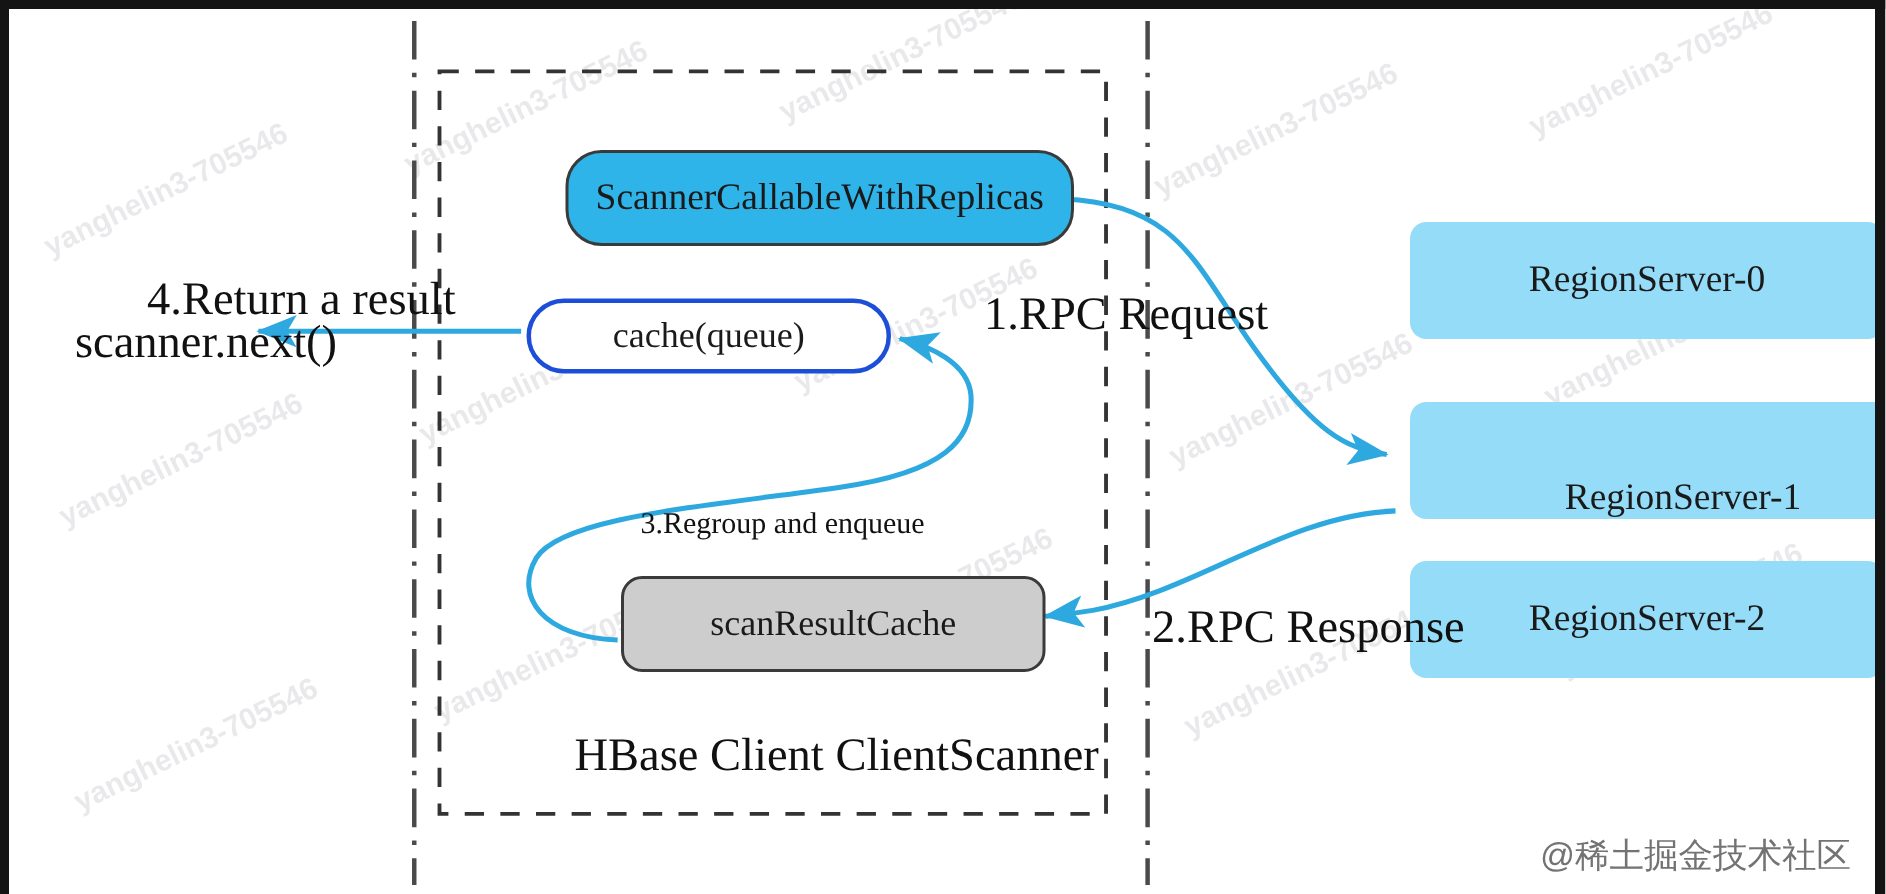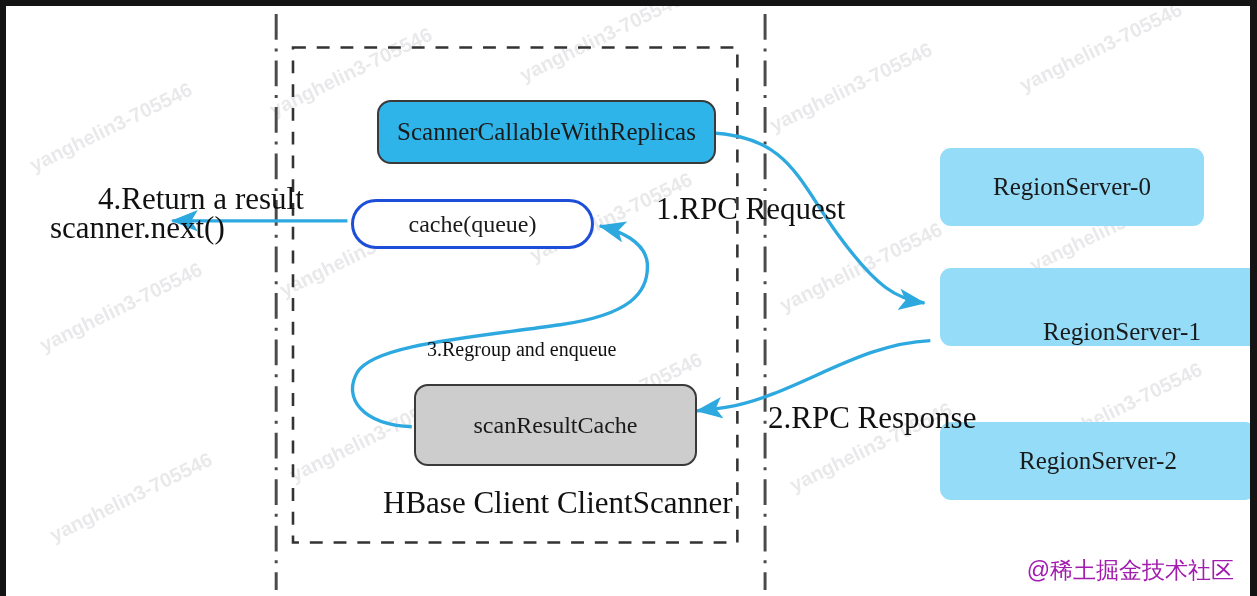--- a/index.html
+++ b/index.html
@@ -31,21 +31,21 @@
     display: flex;
     align-items: center;
     justify-content: center;
     box-sizing: border-box;
     text-align: center;
     color: #1a1a1a;
   }
   .node-scanner {
     background: #2EB4E8;
     border: 2px solid #3a3a3a;
-    border-radius: 14px;
+    border-radius: 24px;
     font-size: 25px;
   }
   .node-cache {
     background: #ffffff;
     border: 3px solid #1d4ed8;
     border-radius: 999px;
     font-size: 24px;
   }
   .node-srcache {
     background: #CDCDCD;
@@ -73,21 +73,21 @@
     transform: rotate(-26deg);
     transform-origin: left top;
     font-family: "Liberation Sans", sans-serif;
     font-weight: 700;
     pointer-events: none;
   }
   .wm-corner {
     position: absolute;
     right: 16px;
     bottom: 10px;
-    color: #a21caf;
+    color: #737373;
     font-size: 23px;
     font-family: "Liberation Sans", sans-serif;
     white-space: nowrap;
     pointer-events: none;
   }
 </style>
 </head>
 <body>
 
 <div id="stage">
@@ -131,33 +131,33 @@
   </svg>
 
   <div class="node node-scanner" style="left:371px; top:94px; width:339px; height:64px;">
     <span>ScannerCallableWithReplicas</span>
   </div>
 
   <div class="node node-cache" style="left:345px; top:193px; width:243px; height:50px;">
     <span>cache(queue)</span>
   </div>
 
-  <div class="node node-srcache" style="left:408px; top:378px; width:283px; height:82px;">
+  <div class="node node-srcache" style="left:408px; top:378px; width:283px; height:64px;">
     <span>scanResultCache</span>
   </div>
 
-  <div class="node node-rs" style="left:934px; top:142px; width:264px; height:78px;">
+  <div class="node node-rs" style="left:934px; top:142px; width:316px; height:78px;">
     <span>RegionServer-0</span>
   </div>
 
   <div class="node node-rs" style="left:934px; top:262px; width:364px; height:78px;align-items:flex-end;">
     <span>RegionServer-1</span>
   </div>
 
-  <div class="node node-rs" style="left:934px; top:368px; width:316px; height:78px;margin-top:48px;">
+  <div class="node node-rs" style="left:934px; top:368px; width:316px; height:78px;">
     <span>RegionServer-2</span>
   </div>
 
   <div class="label" style="left:92px; top:175px;">4.Return a result</div>
 
   <div class="label" style="left:6px; top:204px;margin-left:38px;">scanner.next()</div>
 
   <div class="label" style="left:650px; top:185px;">1.RPC Request</div>
 
   <div class="label" style="left:762px; top:394px;text-align:center;">2.RPC Response</div>

